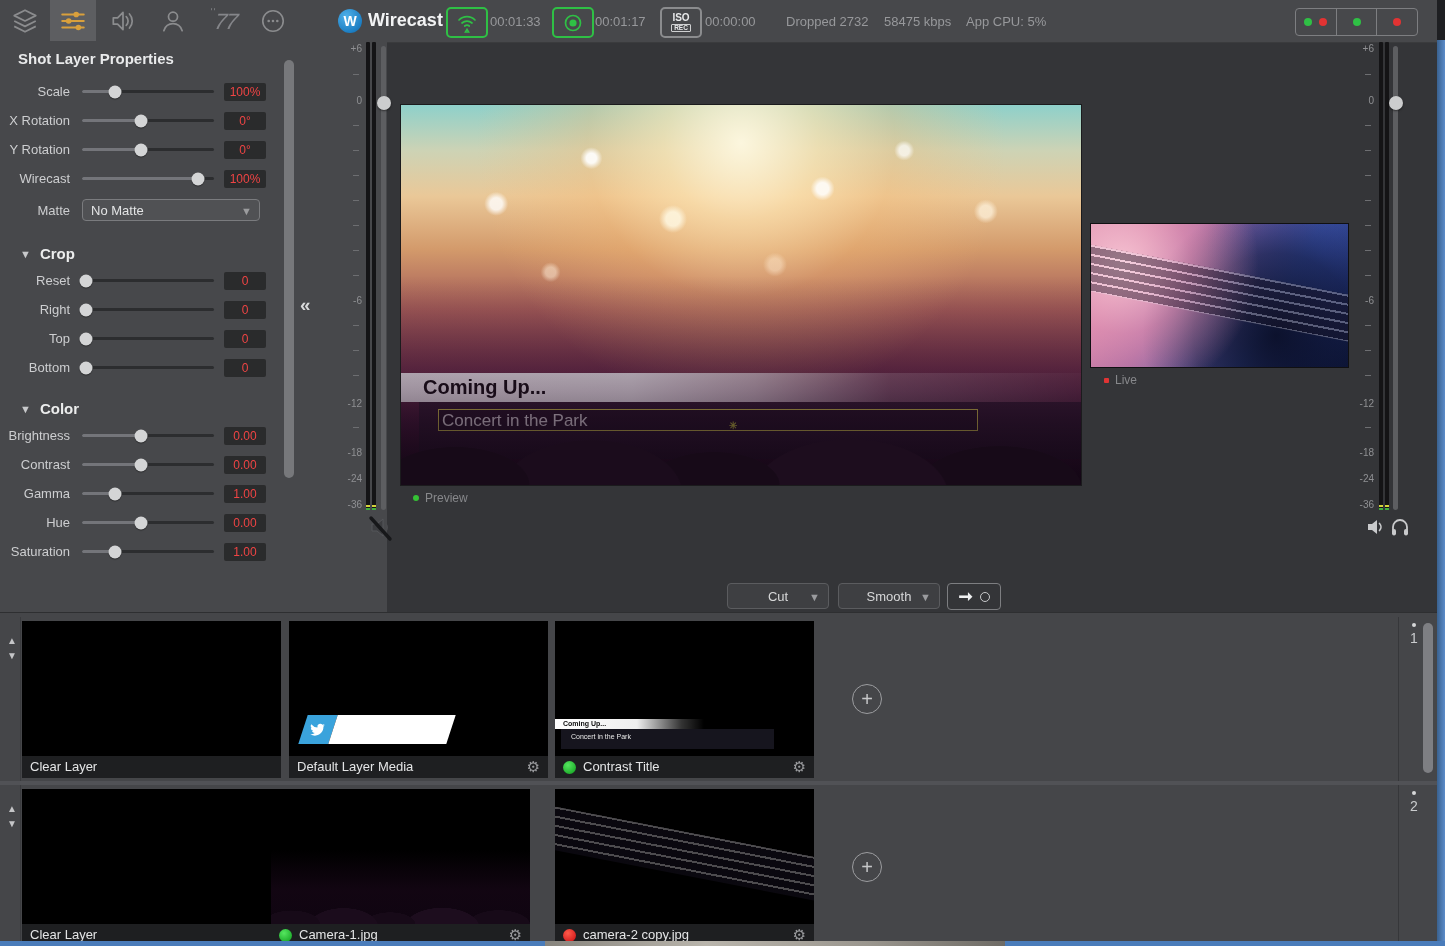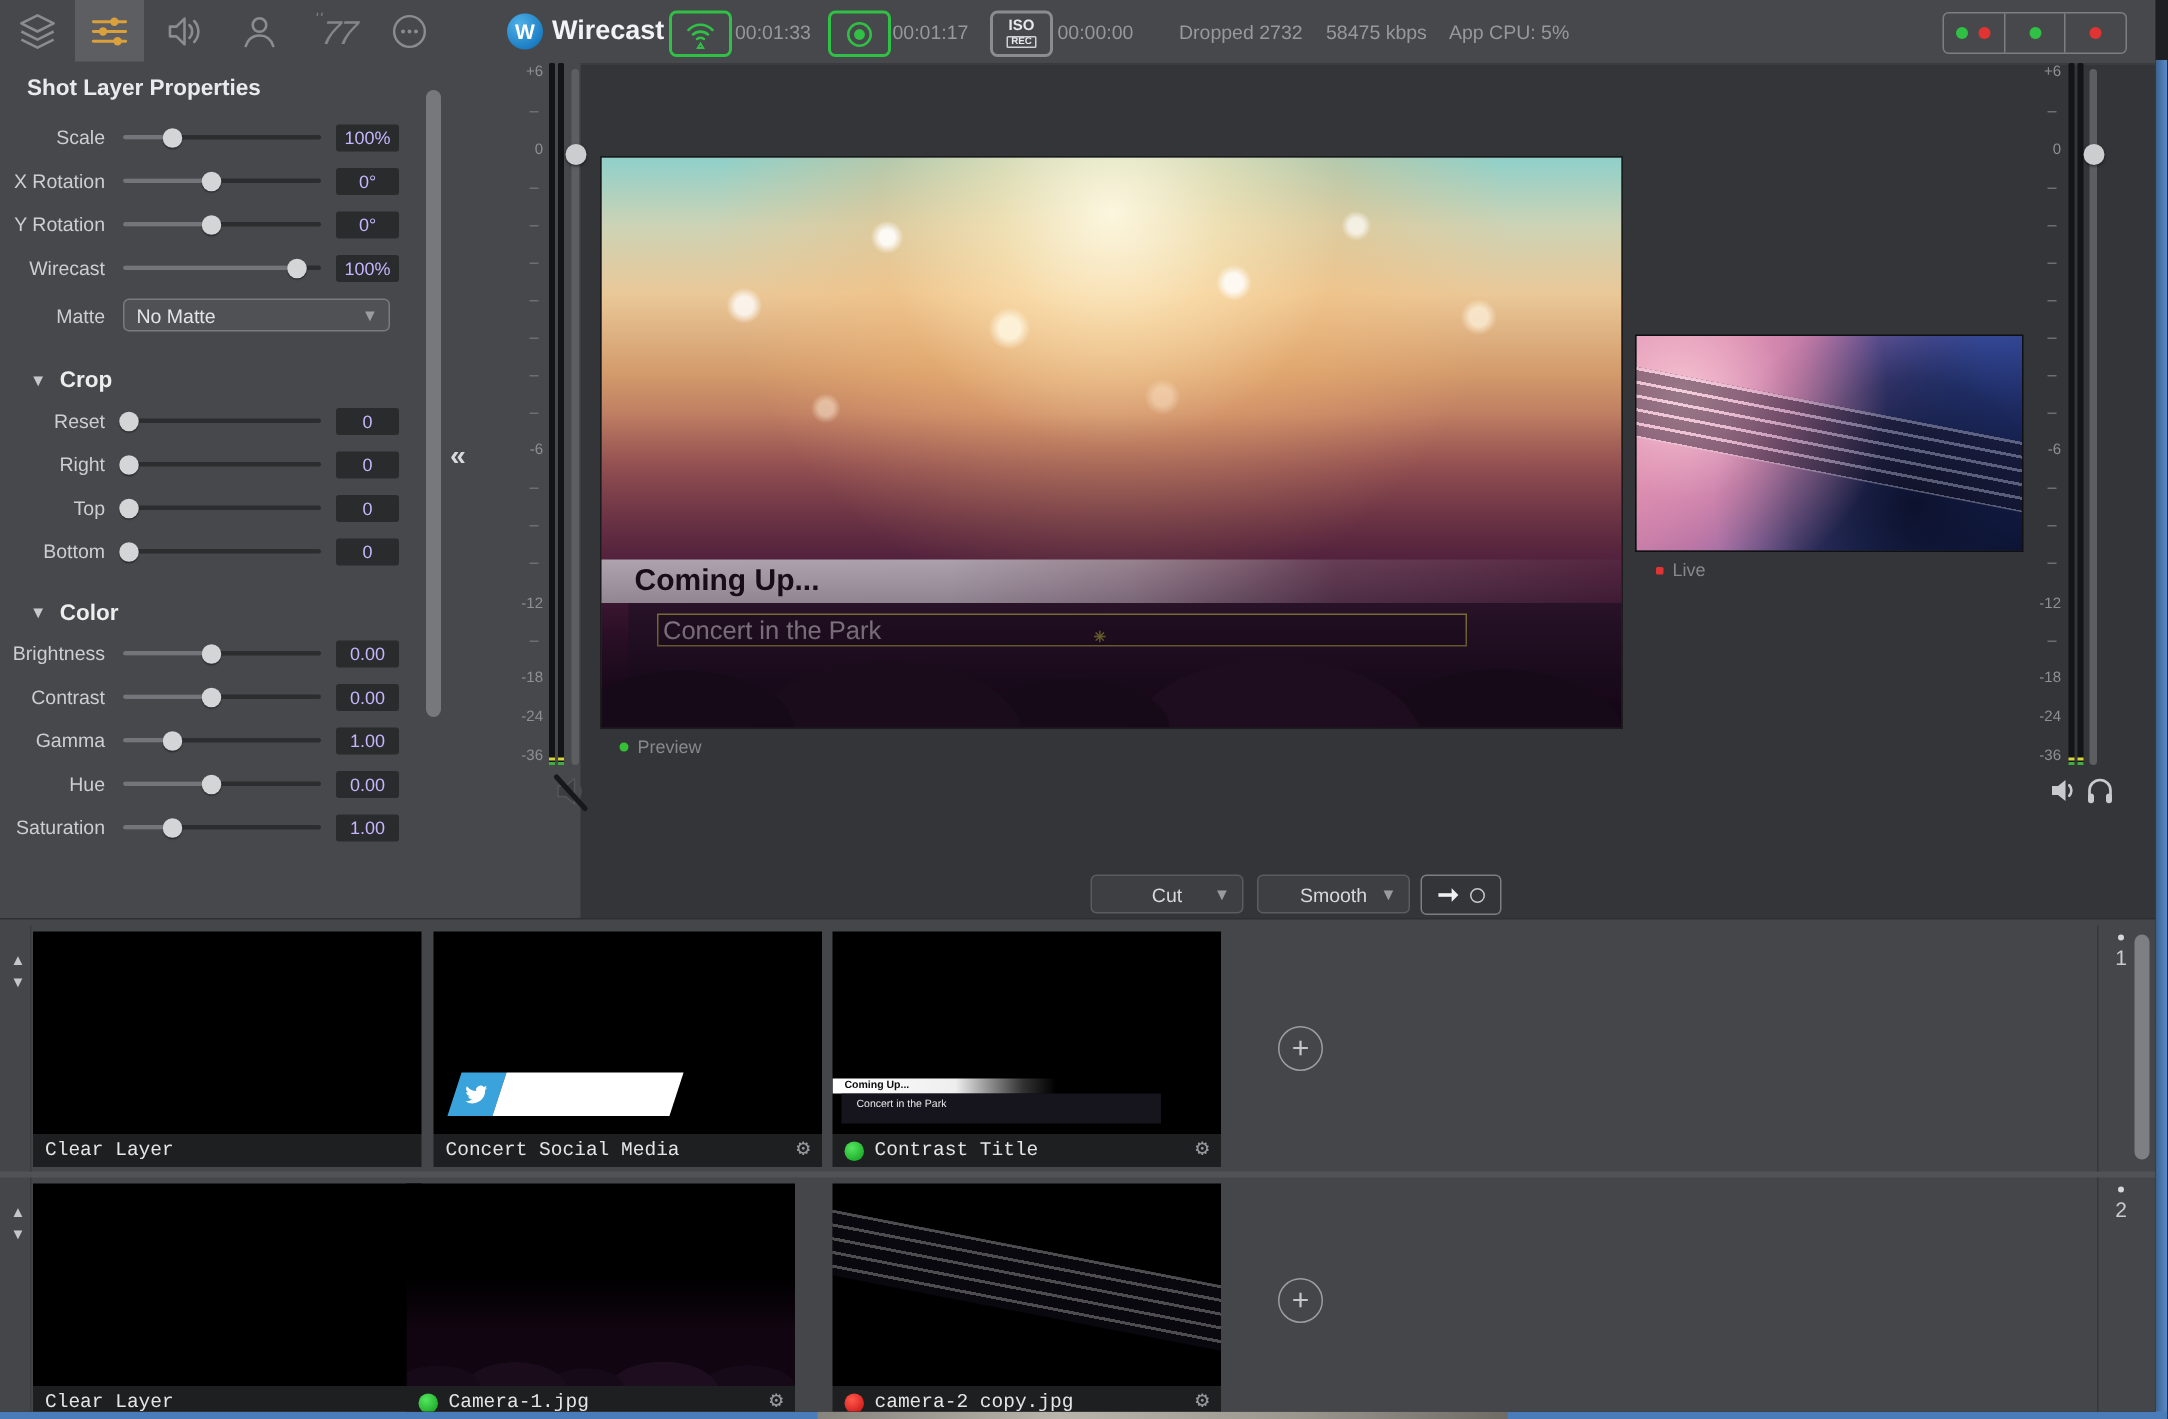--- a/index.html
+++ b/index.html
@@ -42,21 +42,21 @@
   .dot.g{background:#2fc045;} .dot.r{background:#e23333;}
 
   
   .left-panel{position:absolute;left:0;top:42px;width:387px;height:570px;background:#47484b;}
   .prop-title{margin:8px 0 10px 18px;color:#e9eaeb;font-size:15px;font-weight:bold;}
   .prow{display:flex;align-items:center;height:29px;}
   .plabel{width:70px;text-align:right;color:#cdced0;font-size:13px;margin-right:12px;flex:none;}
   .strack{position:relative;width:132px;height:3px;background:#2c2d2f;border-radius:2px;flex:none;}
   .sfill{position:absolute;left:0;top:0;bottom:0;background:#74757a;border-radius:2px;}
   .sthumb{position:absolute;top:50%;width:13px;height:13px;background:#d4d5d6;border-radius:50%;transform:translate(-50%,-50%);box-shadow:0 1px 1px rgba(0,0,0,.4);}
-  .pvalue{margin-left:10px;width:42px;height:18px;background:#2a2b2c;color:#c4b5fd;font-size:12px;text-align:center;line-height:18px;border-radius:2px;flex:none;}
+  .pvalue{margin-left:10px;width:42px;height:18px;background:#2a2b2c;color:#ef4444;font-size:12px;text-align:center;line-height:18px;border-radius:2px;flex:none;}
   .posinput{width:50px;height:19px;background:#2a2b2c;color:#dadbdc;font-size:13px;line-height:19px;padding-left:7px;border-radius:2px;margin-right:7px;}
   .matte-dd{position:relative;width:178px;height:22px;background:#505154;border:1px solid #7a7b7e;border-radius:4px;
      color:#e3e4e5;font-size:13px;line-height:22px;padding-left:8px;box-sizing:border-box;}
   .matte-dd .chev{position:absolute;right:7px;top:0;color:#9b9c9e;font-size:11px;}
   .btnrow{display:flex;margin:10px 0 0 36px;gap:8px;}
   .pbtn{width:110px;height:22px;border:1px solid #8d8e90;border-radius:4px;color:#e3e4e5;font-size:12px;
         text-align:center;line-height:22px;background:transparent;}
   .sechead{display:flex;align-items:center;margin:18px 0 4px 20px;color:#eceded;font-size:15px;font-weight:bold;}
   .sechead .tri{color:#c8c9cb;font-size:11px;margin-right:9px;}
   .panel-scroll{position:absolute;left:284px;top:18px;width:10px;height:418px;background:#77787b;border-radius:5px;}
@@ -124,21 +124,21 @@
   .gocircle{width:8px;height:8px;border:1.5px solid #c7c8ca;border-radius:50%;}
 
   
   .shotbin{position:absolute;left:0;top:612px;width:1437px;height:329px;background:#454649;border-top:1px solid #2e2f31;}
   .rowsep{position:absolute;left:0;top:168px;width:1437px;height:4px;background:#515256;}
   .arrowcol{position:absolute;color:#c5c6c8;font-size:10px;left:5px;width:14px;text-align:center;line-height:1.5;}
   .colsep{position:absolute;left:20px;width:1px;background:#3a3b3e;}
   .tile{position:absolute;width:259px;}
   .thumb{position:relative;width:259px;height:135px;background:#000;overflow:hidden;}
   .tlabel{position:relative;width:259px;height:22px;background:#1e1f21;color:#e4e5e6;font-size:13px;line-height:22px;
-     display:flex;align-items:center;padding:0 8px;box-sizing:border-box;gap:7px;font-family:Liberation Mono, monospace;}
+     display:flex;align-items:center;padding:0 8px;box-sizing:border-box;gap:7px;}
   .tlabel .name{flex:1;overflow:hidden;white-space:nowrap;}
   .tdot{width:13px;height:13px;border-radius:50%;flex:none;}
   .tdot.green{background:radial-gradient(circle at 38% 32%,#55e65f,#1fae2c 75%);}
   .tdot.red{background:radial-gradient(circle at 38% 32%,#ff5a4a,#d41f1f 75%);}
   .gear{color:#98999c;font-size:15px;flex:none;}
   .social-banner{position:absolute;left:14px;bottom:12px;display:flex;transform:skewX(-18deg);}
   .social-sq{width:30px;height:29px;background:#3aa3dc;display:flex;align-items:center;justify-content:center;}
   .social-sq svg{transform:skewX(18deg);}
   .social-white{width:118px;height:29px;background:#fff;}
   .mini-banner{position:absolute;left:0;right:110px;top:98px;height:10px;
@@ -518,21 +518,21 @@
                 <div class="social-banner">
       <div class="social-sq">
                     <svg width="16" height="14" viewBox="0 0 16 14">
   <path d="M15 2.2c-.5.3-1.1.5-1.7.6A3 3 0 0 0 14.6.9c-.6.4-1.2.6-1.9.8A3 3 0 0 0 7.6 4.4 8.5 8.5 0 0 1 1.4 1.2a3 3 0 0 0 .9 4A3 3 0 0 1 1 4.8v.1a3 3 0 0 0 2.4 2.9 3 3 0 0 1-1.3.1 3 3 0 0 0 2.8 2A6 6 0 0 1 .5 11.2 8.5 8.5 0 0 0 13.6 4v-.4c.6-.4 1-.9 1.4-1.4z" fill="#fff"></path>
                     </svg>
                   </div>
       <div class="social-white"></div>
                 </div>
               </div>
     <div class="tlabel">
-                <span class="name">Concert Social Media</span>
+                <span class="name">Default Layer Media</span>
                 <span class="gear">⚙</span>
               </div>
   </div>
     <div class="tile" style="left:555px;top:8px">
     <div class="thumb photo" style="position:relative">
                 <div class="mini-banner">Coming Up...</div>
       <div class="mini-cap">Concert in the Park</div>
               </div>
     <div class="tlabel">
                 <span class="tdot green"></span>

